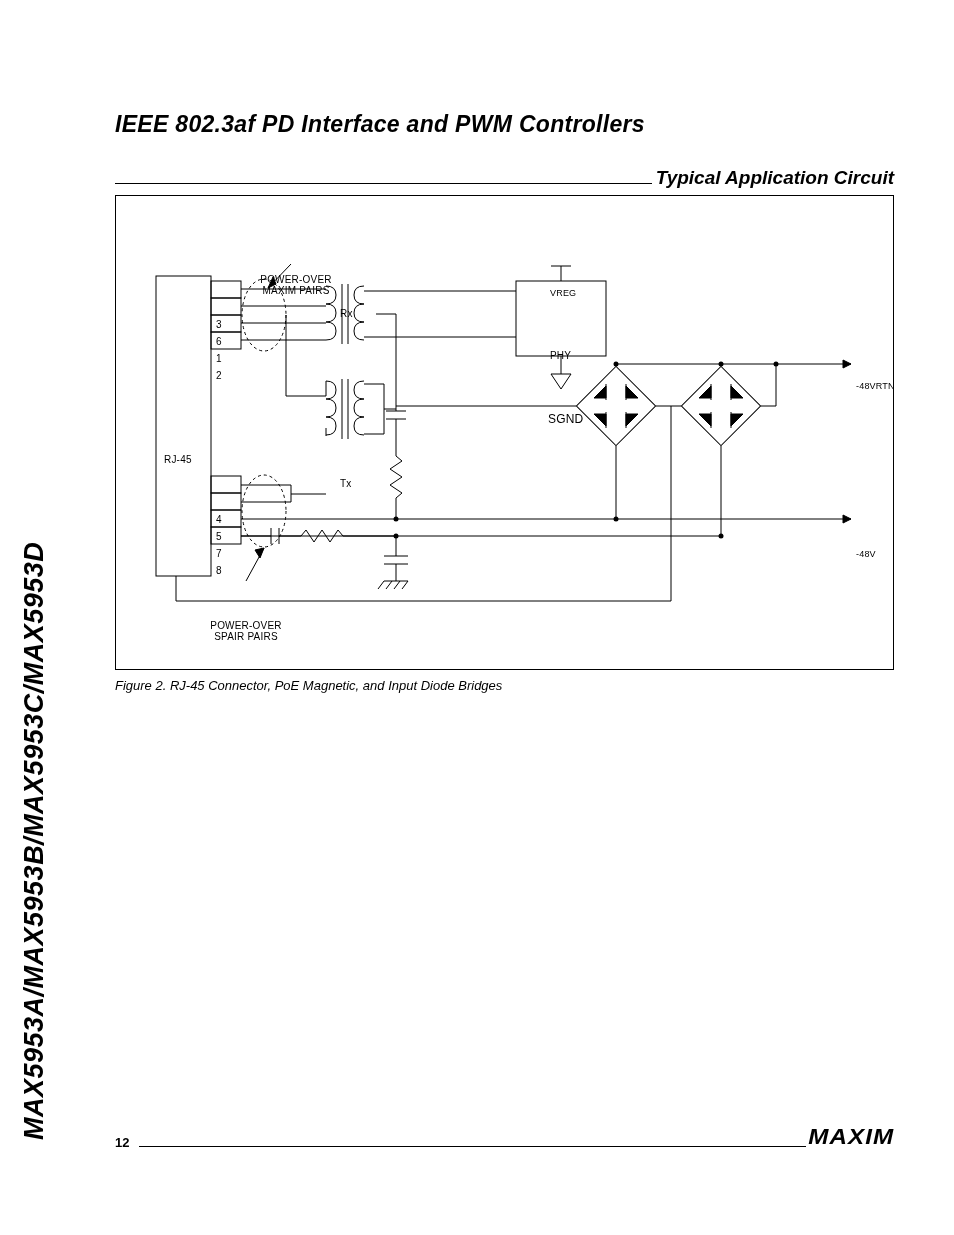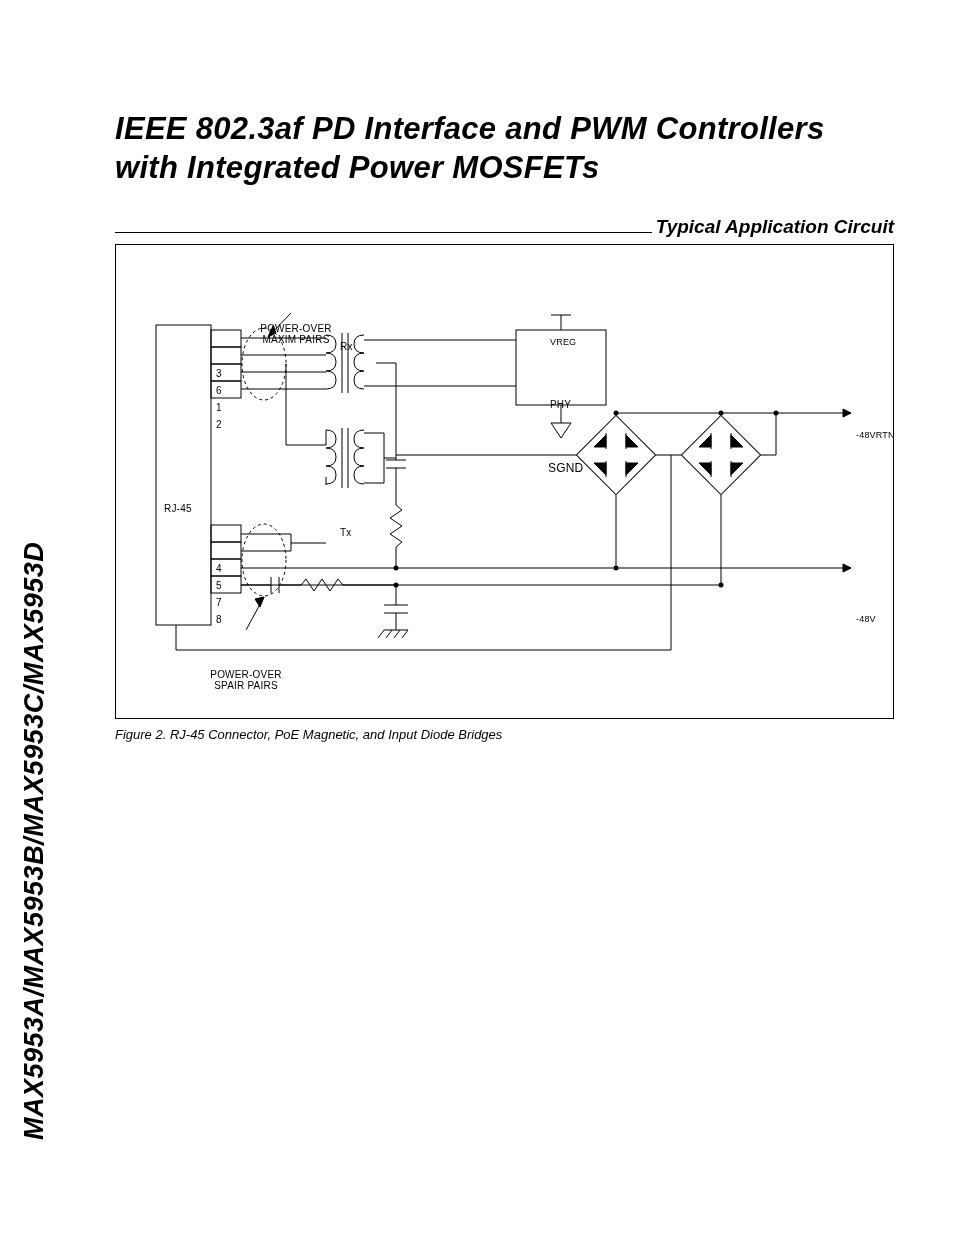--- a/index.html
+++ b/index.html
@@ -25,21 +25,21 @@
     font-weight: 900;
     font-style: italic;
     font-size: 27px;
     letter-spacing: 0.5px;
     white-space: nowrap;
     font-stretch: condensed;
   }
   .title {
     font-weight: 900;
     font-style: italic;
-    font-size: 31px;
+    font-size: 23px;
     line-height: 1.25;
     letter-spacing: 0.3px;
     margin-bottom: 28px;
   }
   .subhead-row {
     display: flex;
     align-items: flex-end;
     gap: 4px;
     margin-bottom: 6px;
   }
@@ -98,21 +98,20 @@
   .sch.center { text-align:center; }
 </style>
 </head>
 <body>
 
 <div class="page">
   <div class="sidelabel">MAX5953A/MAX5953B/MAX5953C/MAX5953D</div>
 
   <div class="title">
     <span>IEEE 802.3af PD Interface and PWM Controllers</span><br>
-    <span>with Integrated Power MOSFETs</span>
   </div>
 
   <div class="subhead-row">
     <div class="subhead-line"></div>
     <div class="subhead">Typical Application Circuit</div>
   </div>
 
   <div class="figure-box">
 
     <svg viewBox="0 0 780 475" width="780" height="475" style="position:absolute;left:0;top:0">
@@ -291,24 +290,29 @@
 
     <div class="sch center" style="left:140px;top:42px;width:80px">
       <span>POWER-OVER</span><br>
       <span>MAXIM PAIRS</span>
     </div>
     <div class="sch center" style="left:90px;top:388px;width:80px">
       <span>POWER-OVER</span><br>
       <span>SPAIR PAIRS</span>
     </div>
 
-    <div class="sch" style="left:224px;top:60px">Rx</div>
+    <div class="sch" style="left:224px;top:76px">Rx</div>
     <div class="sch" style="left:224px;top:246px">Tx</div>
     <div class="sch" style="left:434px;top:118px">PHY</div>
     <div class="sch" style="left:434px;top:56px;font-size:9px">VREG</div>
     <div class="sch" style="left:432px;top:180px;font-size:12px">SGND</div>
     <div class="sch" style="left:740px;top:149px;font-size:9px">-48VRTN</div>
-    <div class="sch" style="left:740px;top:333px;font-size:9px">-48V</div>
+    <div class="sch" style="left:740px;top:317px;font-size:9px">-48V</div>
   </div>
 
   <div class="caption">Figure 2. RJ-45 Connector, PoE Magnetic, and Input Diode Bridges</div>
 
+  <div class="footer">
+    <div class="pagenum">12</div>
+    <div class="footer-line"></div>
+    <div class="brand">MAXIM</div>
+  </div>
 </div>
 
 </body></html>

